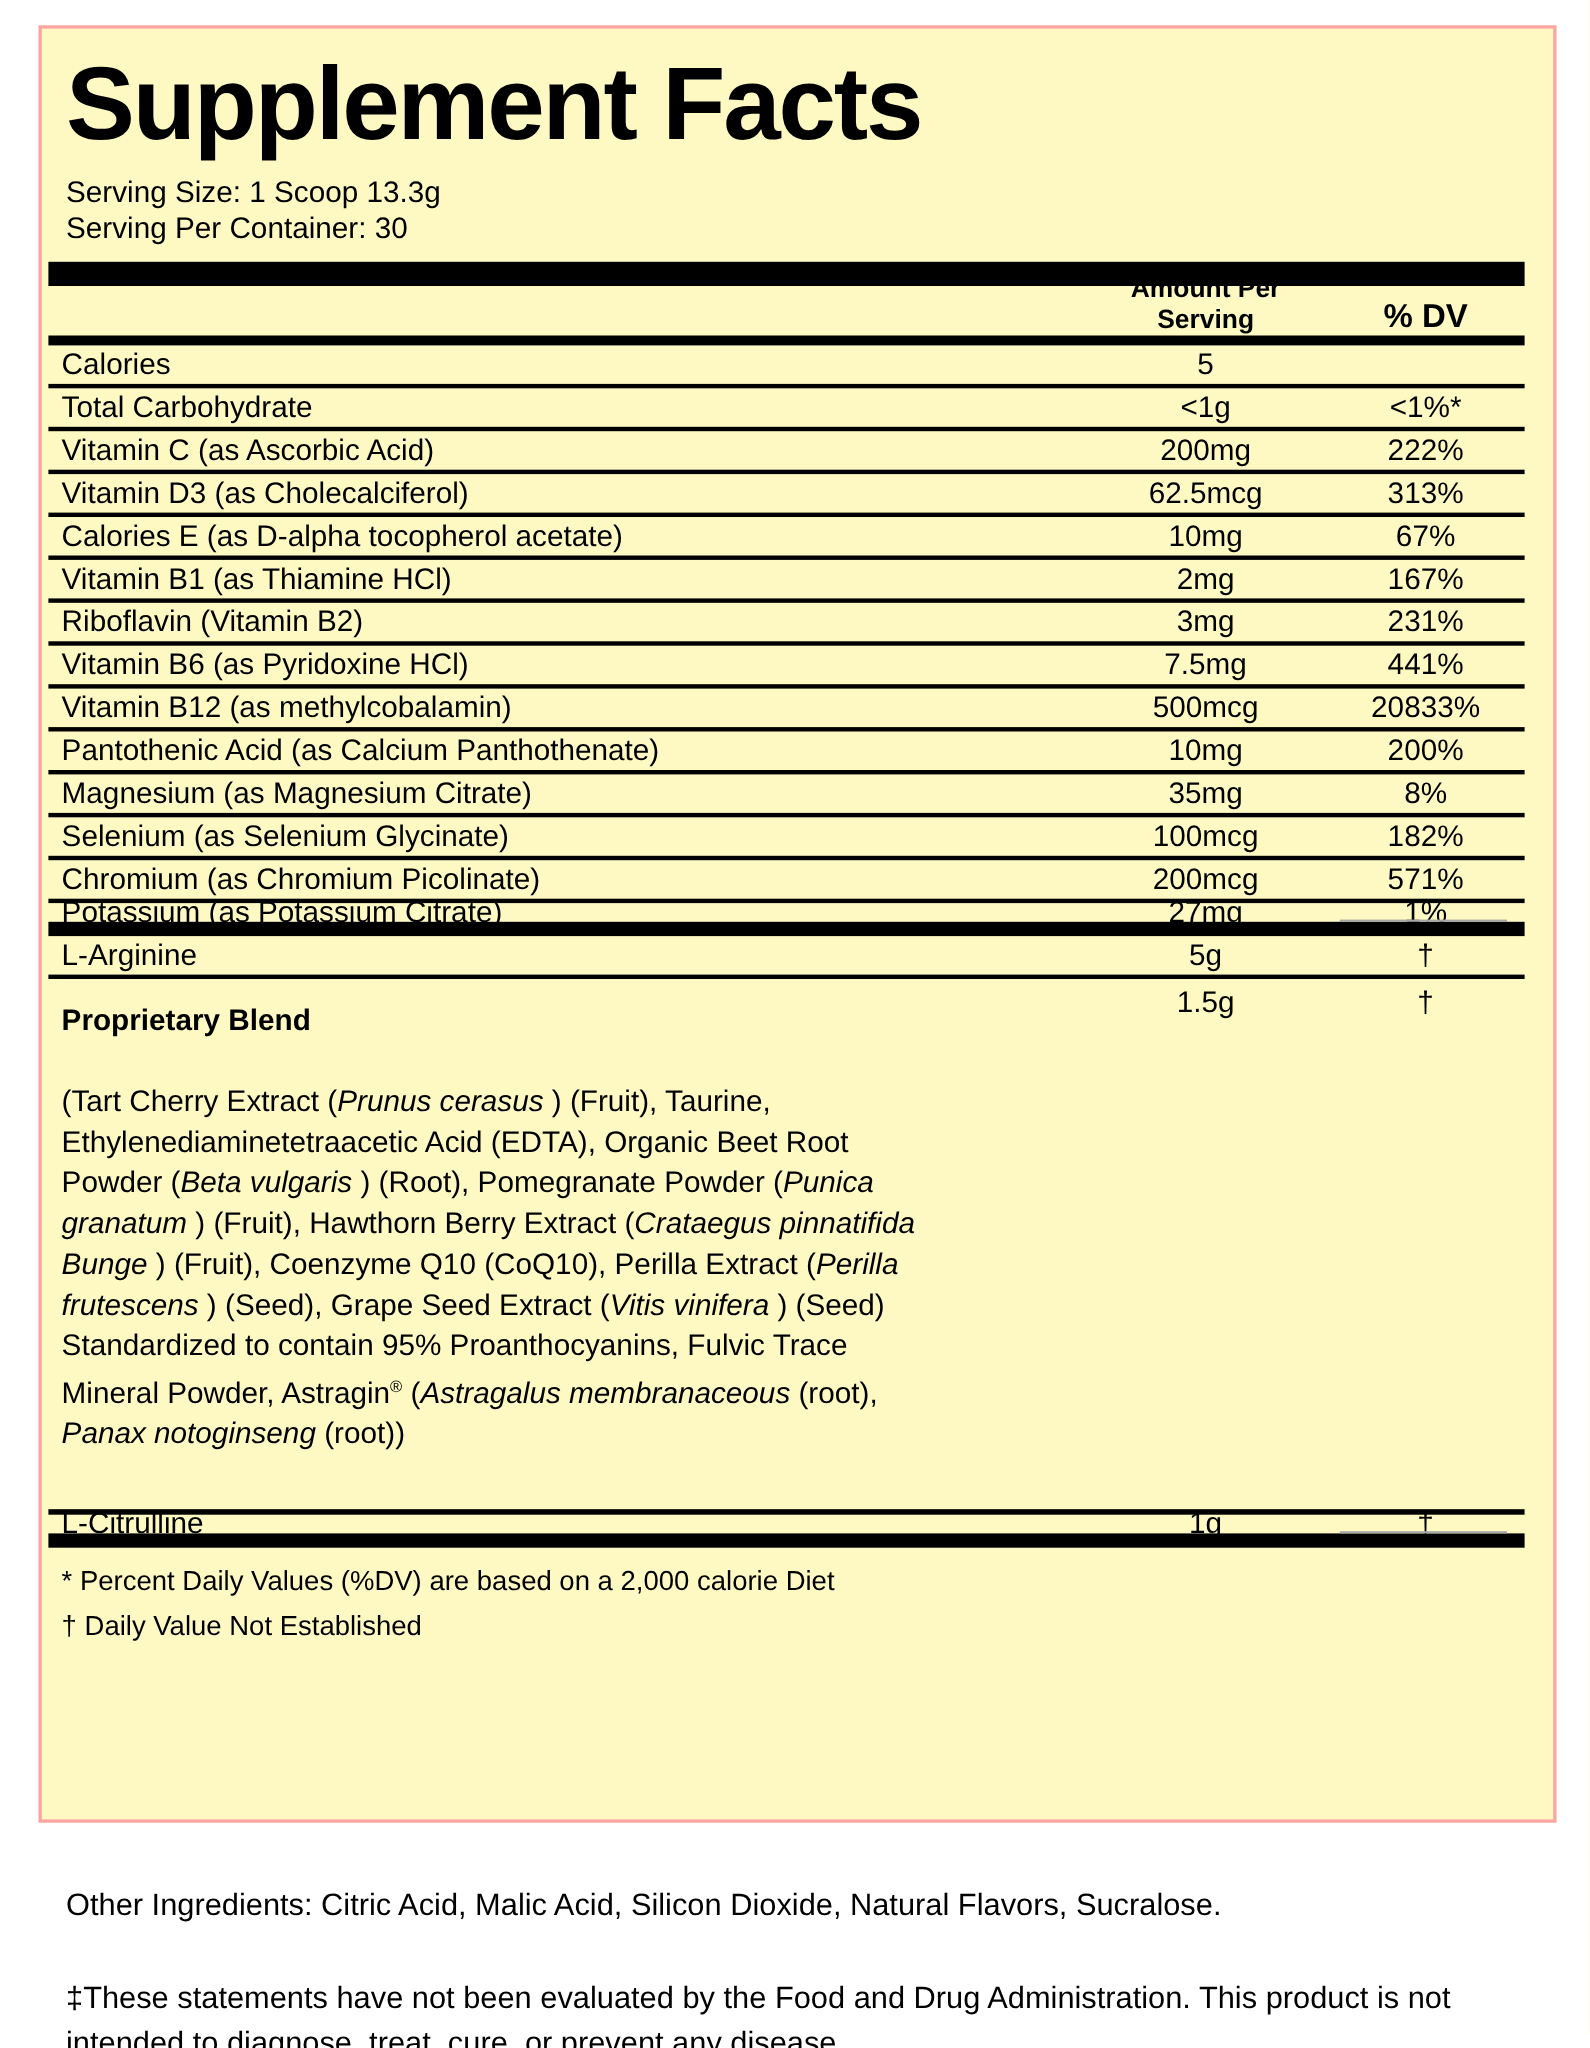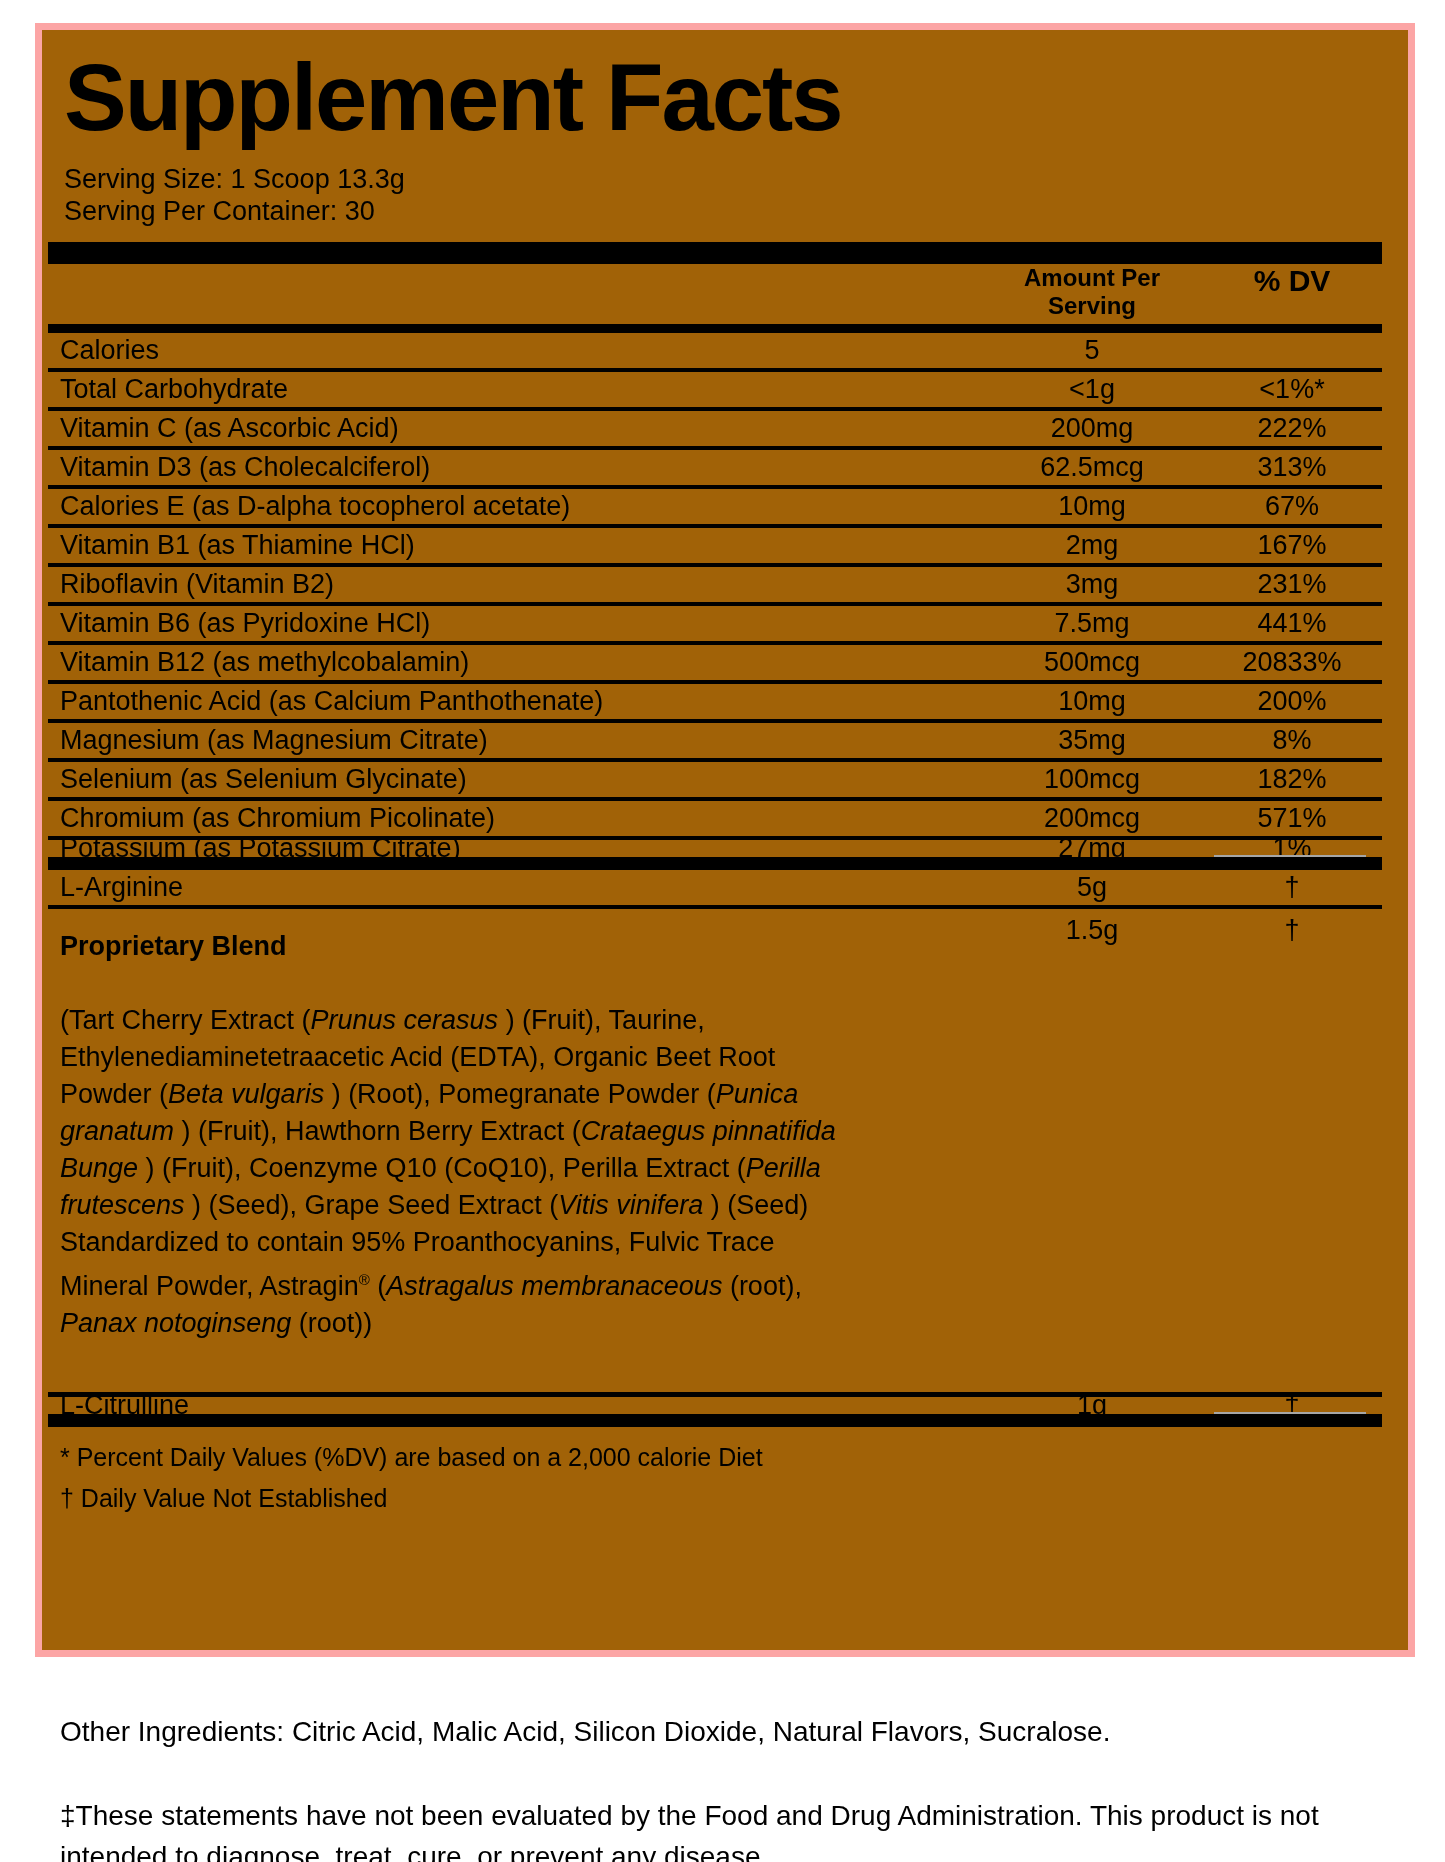--- a/index.html
+++ b/index.html
@@ -9,41 +9,41 @@
     background: #ffffff;
     color: #000000;
     font-family: "Liberation Sans", sans-serif;
     position: relative;
   }
 
   .frame {
     position: absolute;
     left: 35px; top: 23px;
     width: 1380px; height: 1634px;
-    border: 7px solid #fca5a5;
-    background: #a16207;
+    border: 3px solid #fca5a5;
+    background: #fef9c3;
   }
   .inner { margin: 0 26px 0 6px; }
 
   .title {
     font-size: 94px;
     font-weight: bold;
     letter-spacing: -2px;
     line-height: 1.02;
     margin: 20px 0 0 16px;
   }
   .serving-line { font-size: 27px; margin: 18px 0 0 16px; }
   .serving-line + .serving-line { margin-top: 1px; }
 
   .bar { background: #000; width: 100%; }
   .bar-header { height: 22px; margin-top: 15px; }
   .bar-mid { height: 9px; }
   .bar-pre-citrulline { height: 5px; margin-top: 50px; }
 
-  .colheads { display: flex; align-items: flex-start; height: 60px; }
+  .colheads { display: flex; align-items: flex-end; height: 45px; }
   .colheads .spacer { flex: 1; }
   .col-amount-head { width: 220px; text-align: center; font-weight: bold; font-size: 24px; }
   .col-dv-head { width: 180px; text-align: center; font-weight: bold; font-size: 30px; }
 
   .row {
     display: flex; align-items: center;
     height: 39px;
     border-bottom: 4px solid #000;
     font-size: 27px;
     position: relative;

